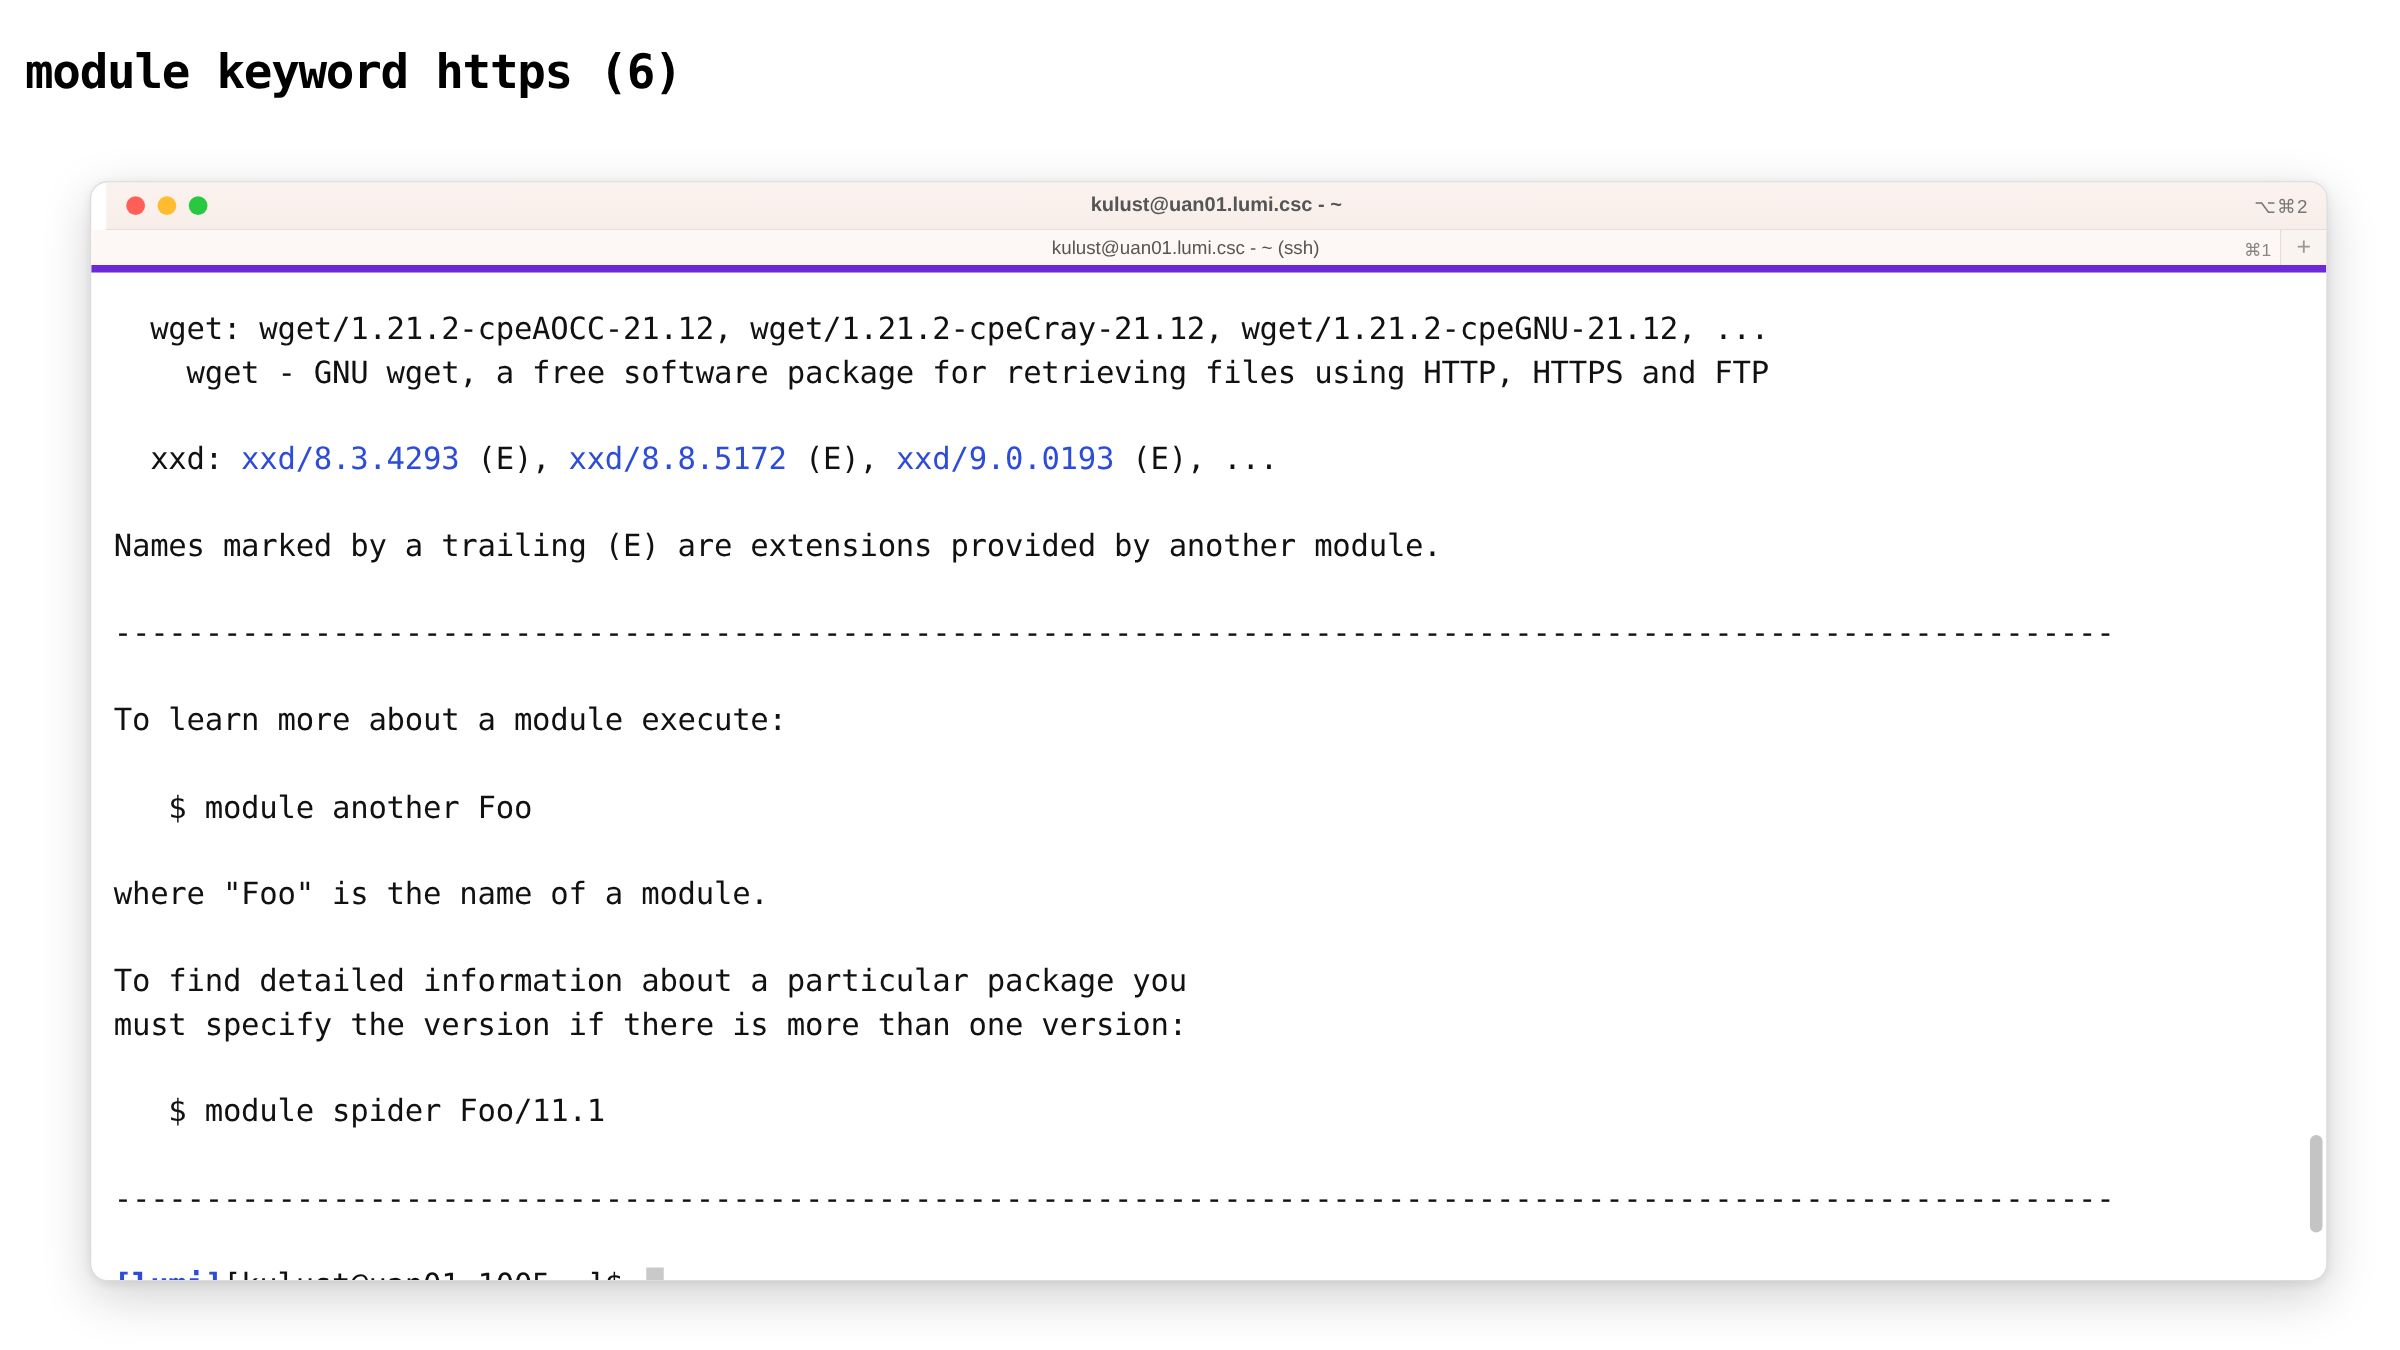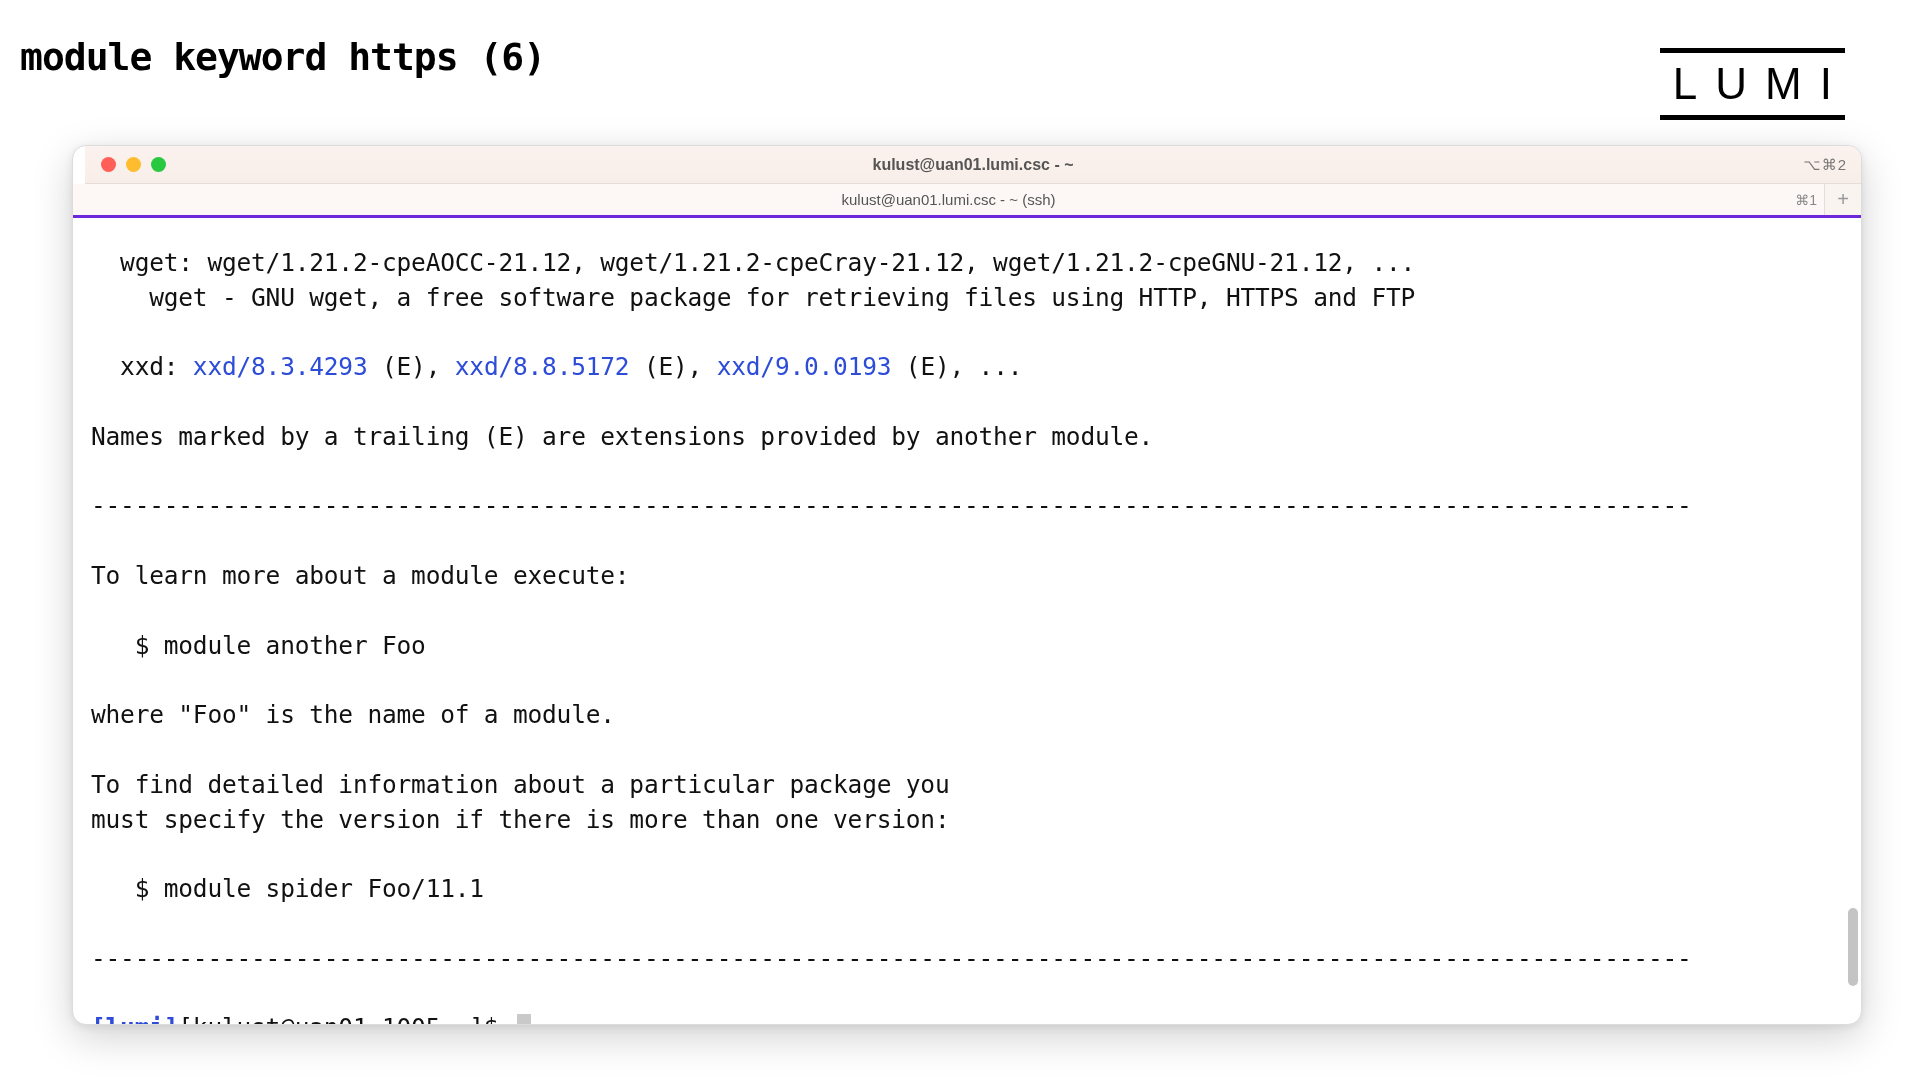--- a/index.html
+++ b/index.html
@@ -32,21 +32,21 @@
   .traffic-lights { display: flex; gap: 10px; margin-left: 16px; }
   .tl { width: 15px; height: 15px; border-radius: 50%; }
   .tl-red { background: #ff5f57; }
   .tl-yellow { background: #febc2e; }
   .tl-green { background: #28c840; }
   .titlebar-title { position: absolute; left: 50%; transform: translateX(-50%); font-size: 16px; font-weight: 600; color: #555; font-family: -apple-system, sans-serif; }
   .titlebar-right { position: absolute; right: 14px; font-size: 15px; color: #777; font-family: -apple-system, sans-serif; letter-spacing: 1px; }
   .tabbar {
     height: 34px;
     background: #faf4f1;
-    border-bottom: 3px solid #6d28d9;
+    border-bottom: 6px solid #6d28d9;
     display: flex; align-items: stretch;
     position: relative;
     flex-shrink: 0;
   }
   .tab {
     flex: 1;
     display: flex; align-items: center; justify-content: center;
     font-size: 15px; color: #555;
     font-family: -apple-system, sans-serif;
     border-right: 1px solid #e6ddd8;
@@ -88,25 +88,20 @@
     background: #c4c4c4;
     border-radius: 5px;
   }
 </style>
 </head>
 <body>
 
 <div class="slide">
   <div class="slide-title">module keyword https (6)</div>
 
-  <div class="logo">
-    <span class="logo-inner">
-      <span class="logo-letter">L</span><span class="logo-letter">U</span><span class="logo-letter">M</span><span class="logo-letter">I</span>
-    </span>
-  </div>
 
   <div class="terminal-window">
 
     <div class="titlebar">
       <div class="traffic-lights">
         <div class="tl tl-red"></div>
         <div class="tl tl-yellow"></div>
         <div class="tl tl-green"></div>
       </div>
       <div class="titlebar-title">kulust@uan01.lumi.csc - ~</div>

